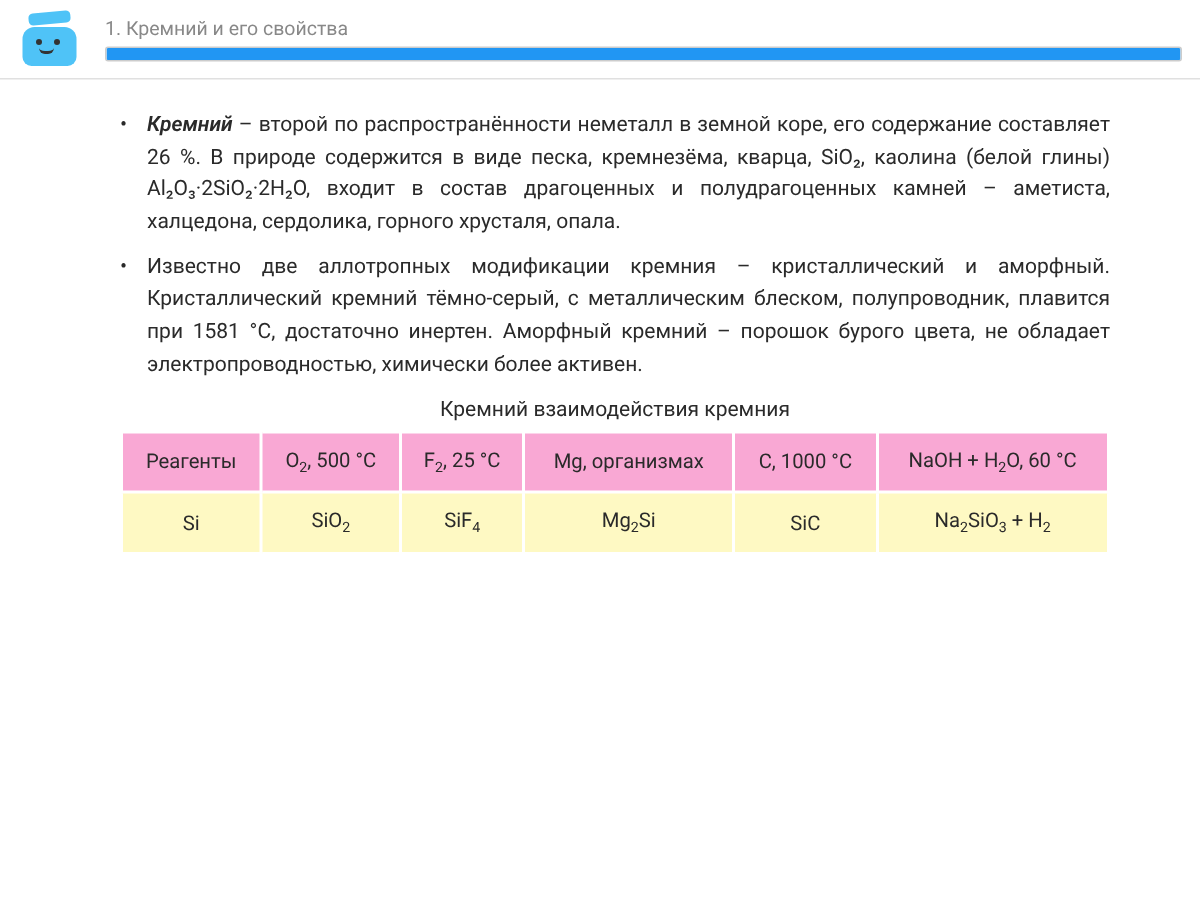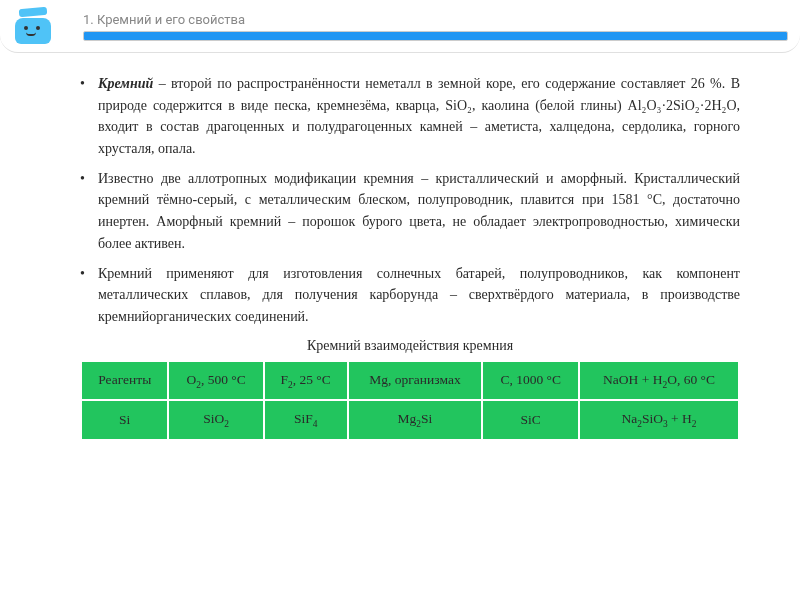--- a/index.html
+++ b/index.html
@@ -1,38 +1,38 @@
 <!DOCTYPE html>
 <html><head>
 <meta charset="utf-8">
 <style>
 * { margin: 0; padding: 0; box-sizing: border-box; }
 body { font-family: -apple-system, BlinkMacSystemFont, "Segoe UI", Roboto, sans-serif; background: #fff; width: 800px; height: 600px; overflow: hidden; }
-.header { display: flex; align-items: center; padding: 8px 12px; border-bottom: 1px solid #e0e0e0; gap: 29px; border-radius: 18px; }
+.header { display: flex; align-items: center; padding: 8px 12px; border-bottom: 1px solid #e0e0e0; gap: 16px; }
 .logo { width: 42px; height: 36px; position: relative; }
 .logo-hat { width: 28px; height: 8px; background: #4fc3f7; border-radius: 3px; position: absolute; top: 0; left: 7px; transform: rotate(-5deg); }
 .logo-face { width: 36px; height: 26px; background: #4fc3f7; border-radius: 8px 8px 6px 6px; position: absolute; top: 10px; left: 3px; }
 .logo-eye { width: 4px; height: 4px; background: #333; border-radius: 50%; position: absolute; top: 18px; }
 .logo-eye.l { left: 12px; }
 .logo-eye.r { left: 24px; }
 .logo-mouth { width: 10px; height: 4px; border-bottom: 2px solid #333; border-radius: 0 0 6px 6px; position: absolute; top: 24px; left: 14px; }
 .progress-wrap { flex: 1; }
 .progress-title { font-size: 13px; color: #888; margin-bottom: 4px; }
 .progress-bar { width: 100%; height: 10px; background: #e8e8e8; border: 1px solid #ccc; border-radius: 2px; overflow: hidden; }
 .progress-fill { height: 100%; background: #2196f3; width: 100%; }
-.content { padding: 20px 60px 10px 80px; font-family: Liberation Serif, serif; }
+.content { padding: 20px 60px 10px 80px; }
 ul { list-style: none; }
 li { position: relative; padding-left: 18px; margin-bottom: 8px; font-size: 14px; line-height: 1.55; color: #2a2a2a; text-align: justify; }
 li::before { content: "•"; position: absolute; left: 0; top: 0; font-size: 14px; color: #2a2a2a; }
 .lead { font-style: italic; font-weight: 600; }
 .table-title { text-align: center; font-size: 14px; color: #2a2a2a; margin: 10px 0 6px; }
 table { width: 100%; border-collapse: collapse; font-size: 13.5px; color: #2a2a2a; }
 th, td { padding: 10px 8px; text-align: center; border: 2px solid #fff; }
-th { background: #22c55e; font-weight: 400; }
-td { background: #22c55e; }
+th { background: #f9a8d4; font-weight: 400; }
+td { background: #fef9c3; }
 sub { font-size: 0.7em; }
 </style>
 </head>
 <body>
 
 <div class="header">
   <div class="logo">
     <div class="logo-hat"></div>
     <div class="logo-face"></div>
     <div class="logo-eye l"></div>
@@ -44,21 +44,20 @@
     <div class="progress-bar">
       <div class="progress-fill"></div>
     </div>
   </div>
 </div>
 
 <div class="content">
   <ul id="bullet-list">
       <li><span class="lead">Кремний</span><span> – второй по распространённости неметалл в земной коре, его содержание составляет 26 %. В природе содержится в виде песка, кремнезёма, кварца, SiO₂, каолина (белой глины) Al₂O₃·2SiO₂·2H₂O, входит в состав драгоценных и полудрагоценных камней – аметиста, халцедона, сердолика, горного хрусталя, опала.</span></li>
       <li><span>Известно две аллотропных модификации кремния – кристаллический и аморфный. Кристаллический кремний тёмно-серый, с металлическим блеском, полупроводник, плавится при 1581 °C, достаточно инертен. Аморфный кремний – порошок бурого цвета, не обладает электропроводностью, химически более активен.</span></li>
-      <li><span>Кремний применяют для изготовления солнечных батарей, полупроводников, как компонент металлических сплавов, для получения карборунда – сверхтвёрдого материала, в производстве кремнийорганических соединений.</span></li>
     </ul>
   <div class="table-title">Кремний взаимодействия кремния</div>
   <table>
     <thead>
         <tr id="thead-row">
           <th>Реа­генты</th>
           <th>O<sub>2</sub>, 500 °C</th>
           <th>F<sub>2</sub>, 25 °C</th>
           <th>Mg, организмах</th>
           <th>C, 1000 °C</th>

